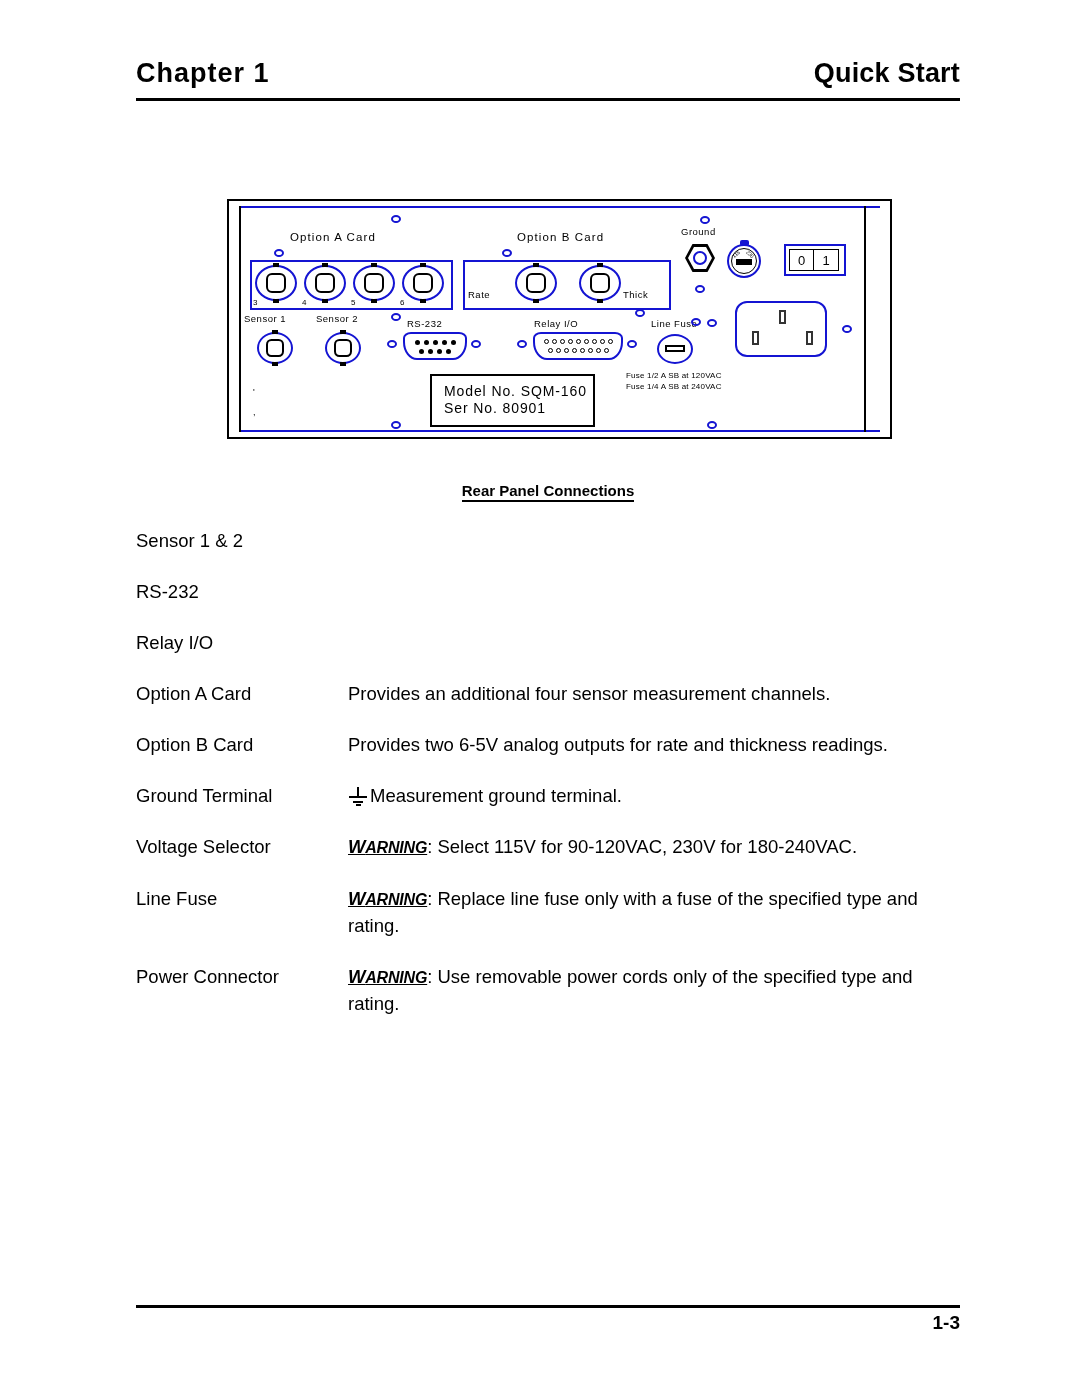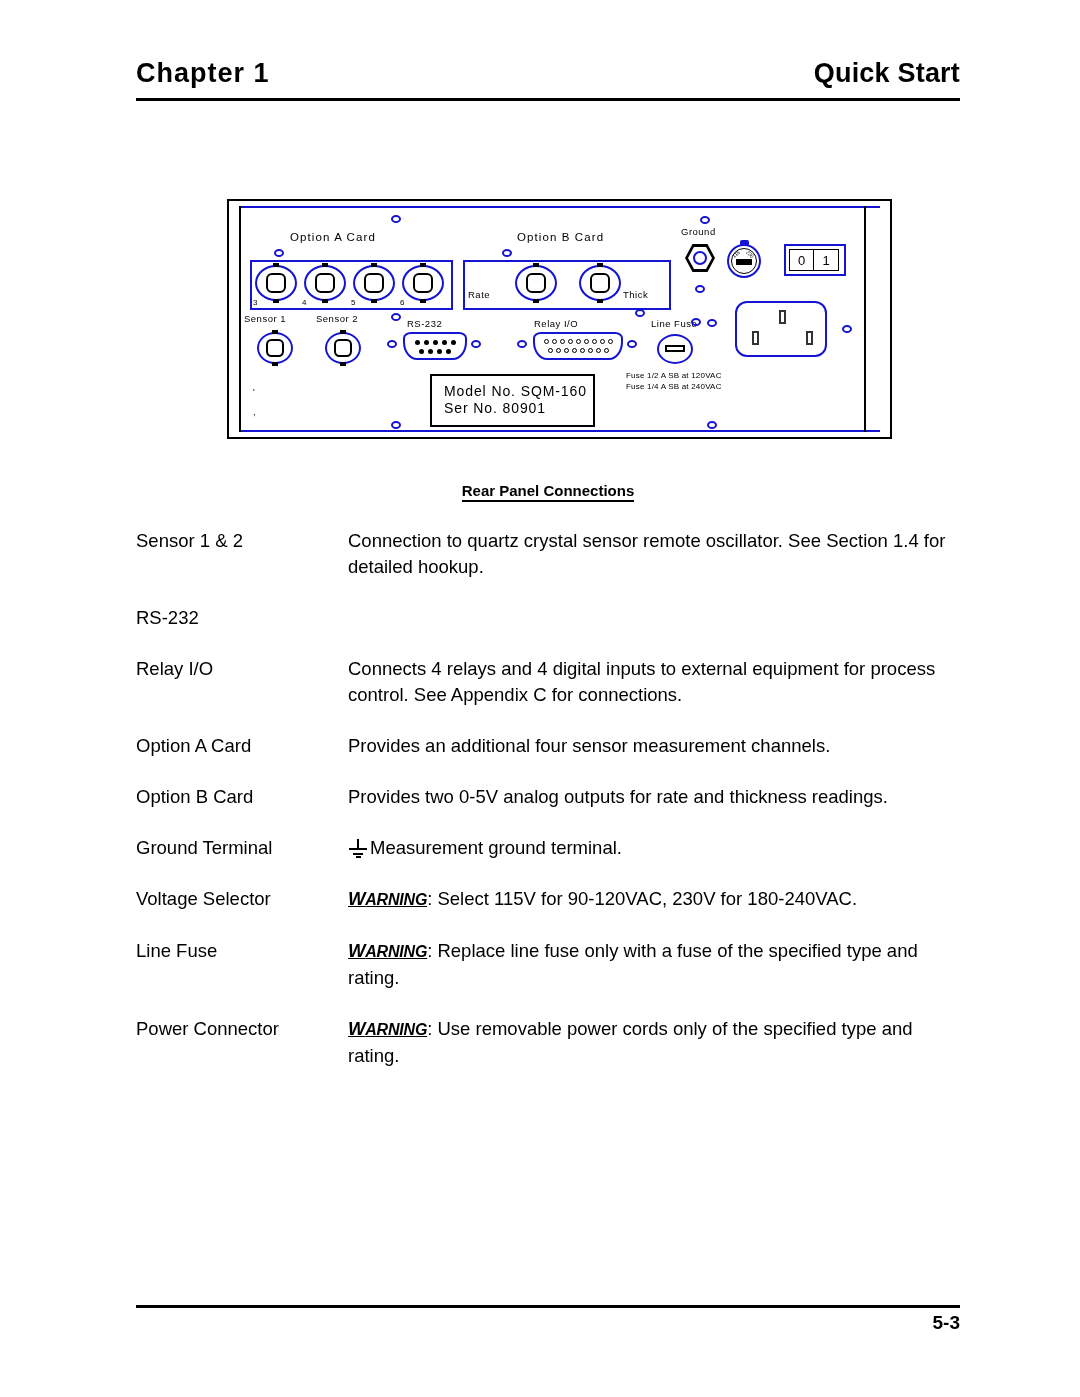--- a/index.html
+++ b/index.html
@@ -638,40 +638,38 @@
   </div>
 
   <div class="table-heading">
     <span>Rear Panel Connections</span>
   </div>
 
   <div class="deflist">
 
     <div class="defrow">
       <div class="defterm">Sensor 1 &amp; 2</div>
-      <div class="defdesc">Connection to quartz crystal sensor remote oscillator.  See Section 1.4 for detailed hookup.</div>
     </div>
 
     <div class="defrow">
       <div class="defterm">RS-232</div>
     </div>
 
     <div class="defrow">
       <div class="defterm">Relay I/O</div>
-      <div class="defdesc">Connects 4 relays and 4 digital inputs to external equipment for process control.  See Appendix C for connections.</div>
     </div>
 
     <div class="defrow">
       <div class="defterm">Option A Card</div>
       <div class="defdesc">Provides an additional four sensor measurement channels.</div>
     </div>
 
     <div class="defrow">
       <div class="defterm">Option B Card</div>
-      <div class="defdesc">Provides two 0-5V analog outputs for rate and thickness readings.</div>
+      <div class="defdesc">Provides two 6-5V analog outputs for rate and thickness readings.</div>
     </div>
 
     <div class="defrow">
       <div class="defterm">Ground Terminal</div>
       <div class="defdesc">
         <span class="gndsym">
           <i class="stem"></i><i class="b1"></i><i class="b2"></i><i class="b3"></i>
         </span><span>Measurement ground terminal.</span>
       </div>
     </div>
@@ -687,15 +685,15 @@
     </div>
 
     <div class="defrow">
       <div class="defterm">Power Connector</div>
       <div class="defdesc"><span class="warn"><span class="wcap">W</span>ARNING</span><span>: Use removable power cords only of the specified type and rating.</span></div>
     </div>
 
   </div>
 
   <div class="footer-rule"></div>
-  <div class="footer-page">5-3</div>
+  <div class="footer-page">1-3</div>
 
 </div>
 
 </body></html>

